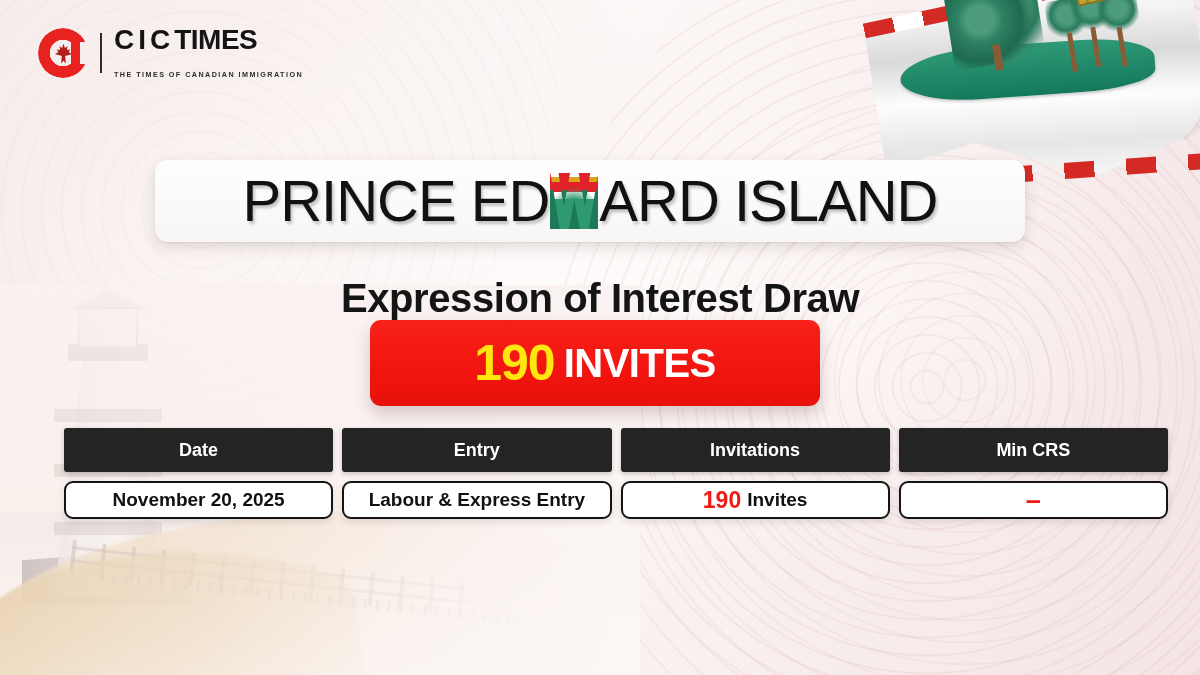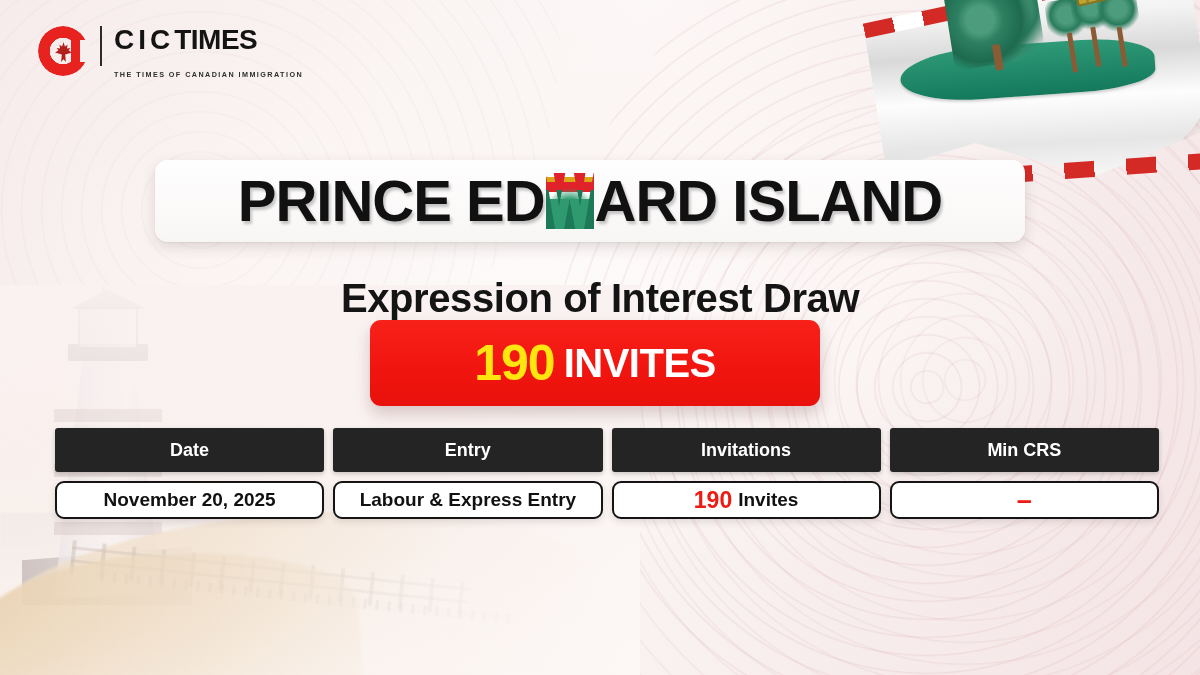--- a/index.html
+++ b/index.html
@@ -169,21 +169,21 @@
   .flag .sap1 { left:182px; top:18px; } .flag .sap2 { left:208px; top:14px; } .flag .sap3 { left:234px; top:20px; }
   .flag .sb1, .flag .sb2, .flag .sb3 { position:absolute; width:5px; height:40px; background:#8a5c36; border-radius:1px; }
   .flag .sb1 { left:200px; top:52px; } .flag .sb2 { left:224px; top:50px; } .flag .sb3 { left:250px; top:54px; }
   .flag .crest {
     position:absolute; right:8px; top:-4px; width:108px; height:28px;
     background:repeating-linear-gradient(92deg, #c8a52c 0 8px, #a8871f 8px 11px);
     border:2px solid #8e7317; transform:rotate(-4deg); border-radius:3px; opacity:.95;
   }
 
   
-  .logo { position:absolute; left:38px; top:26px; display:flex; gap:12px; }
+  .logo { position:absolute; left:38px; top:26px; display:flex; align-items:center; gap:12px; }
   .logo-mark { position:relative; width:50px; height:50px; }
   .logo-mark .ring {
     position:absolute; inset:0; border-radius:50%;
     background:#e8231f;
     -webkit-mask: radial-gradient(circle at 50% 50%, transparent 0 13px, #000 13.5px),
                   linear-gradient(#000,#000);
     -webkit-mask-composite: source-in;
     mask: radial-gradient(circle at 50% 50%, transparent 0 13px, #000 13.5px);
   }
   .logo-mark .notch {
@@ -203,21 +203,21 @@
 
   
   .title-plate {
     position:absolute; left:155px; top:160px; width:870px; height:82px;
     background:linear-gradient(180deg,#fffefe,#f8f6f5);
     border-radius:13px;
     box-shadow:0 5px 14px rgba(80,55,55,.16), 0 1px 2px rgba(0,0,0,.06);
     display:flex; align-items:center; justify-content:center;
   }
   .title-text {
-    font-size:58px; font-weight:700; letter-spacing:-1px; color:#111;
+    font-size:58px; font-weight:400; letter-spacing:-1px; color:#111;
     line-height:1; white-space:nowrap;
     text-shadow:2px 3px 3px rgba(0,0,0,.22);
     display:flex; align-items:center;
   }
   .flag-w {
     display:inline-block; position:relative; width:48px; height:56px; margin:0 1px;
     background:
       linear-gradient(180deg,#e0222a 0 30%, #1d7a58 30% 100%);
     -webkit-mask: linear-gradient(#000,#000);
   }
@@ -241,21 +241,21 @@
     position:absolute; left:370px; top:320px; width:450px; height:86px;
     background:linear-gradient(180deg,#f7211a 0%, #f2150f 55%, #e8110b 100%);
     border-radius:11px;
     box-shadow:0 8px 16px rgba(90,40,40,.22);
     display:flex; align-items:center; justify-content:center; gap:9px;
   }
   .banner .num { font-size:50px; font-weight:900; color:#ffe60f; letter-spacing:-1px; line-height:1; }
   .banner .word { font-size:40px; font-weight:800; color:#fff; letter-spacing:-.5px; line-height:1; }
 
   
-  .table { position:absolute; left:55px; top:428px; width:1104px; }
+  .table { position:absolute; left:64px; top:428px; width:1104px; }
   .trow { display:flex; gap:9px; }
   .trow + .trow { margin-top:9px; }
   .cell { flex:1 1 0; display:flex; align-items:center; justify-content:center; }
   .hcell {
     height:44px; background:#242424; border-radius:3px;
     color:#fff; font-size:18px; font-weight:700;
     box-shadow:0 2px 5px rgba(0,0,0,.20);
   }
   .dcell {
     height:38px; background:#fff; border:2.5px solid #141414; border-radius:9px;

